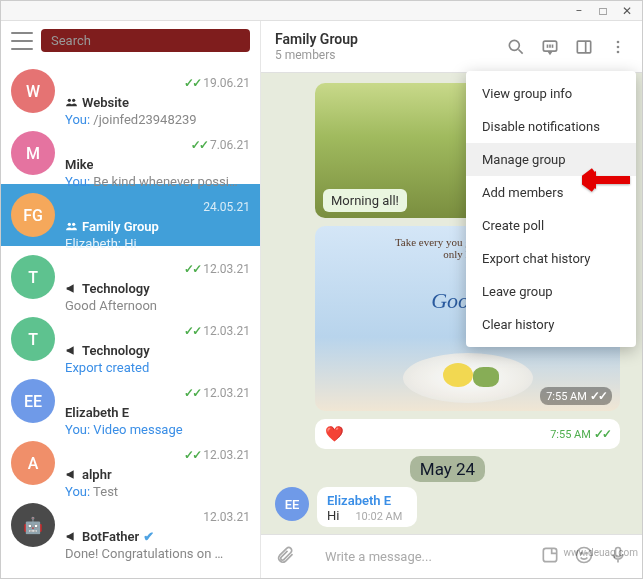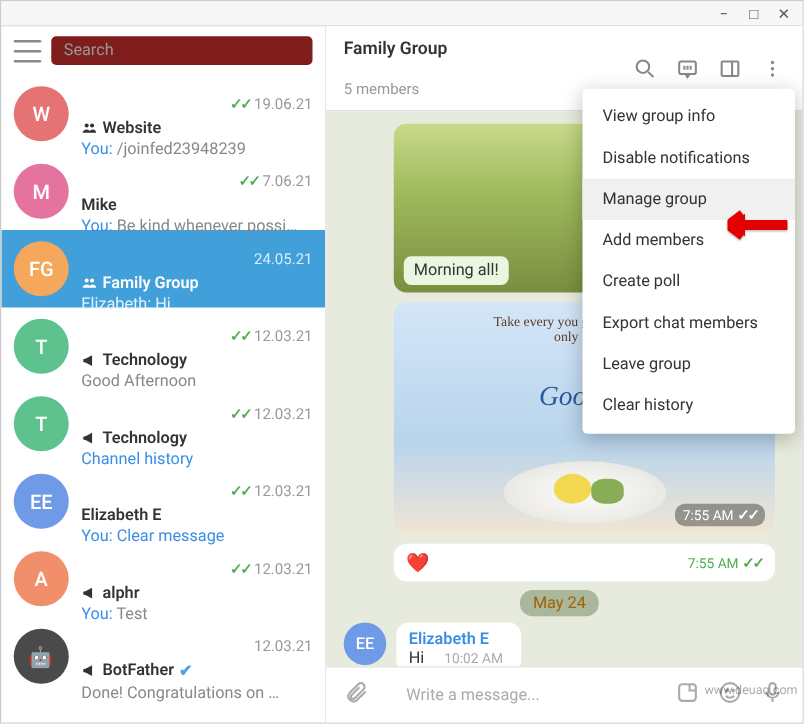--- a/index.html
+++ b/index.html
@@ -28,36 +28,36 @@
   .chat-item.selected .chat-preview { color: #e6f2fa; }
   .you { color: #3a8ee6; }
   .chat-item.selected .you { color: #e6f2fa; }
   .icon-sm { width: 13px; height: 13px; display: inline-block; }
   .verified { color: #4fa3e3; }
 
   .main { flex: 1; display: flex; flex-direction: column; background: #e7ebdd; position: relative; }
   .header { background: #fff; padding: 10px 14px; display: flex; align-items: center; border-bottom: 1px solid #e0e0e0; }
   .header-info { flex: 1; }
   .header-title { font-weight: 600; font-size: 14px; }
-  .header-sub { font-size: 12px; color: #999; margin-top: 17px; }
+  .header-sub { font-size: 12px; color: #999; margin-top: 1px; }
   .header-icons { display: flex; gap: 14px; align-items: center; color: #888; }
   .header-icons .hi { width: 20px; height: 20px; display: flex; align-items: center; justify-content: center; }
 
   .messages { flex: 1; padding: 10px 22px 6px 14px; position: relative; overflow: hidden; }
   .imgmsg { background: linear-gradient(to bottom, #c8d98a 0%, #a0ba5e 40%, #7a8e3f 100%); border-radius: 10px; height: 135px; position: relative; margin-left: 40px; margin-bottom: 8px; overflow: hidden; }
   .imgmsg.second { background: linear-gradient(to bottom, #d4e6f7 0%, #b8d4ec 60%, #f0e6d4 100%); height: 185px; }
   .caption { position: absolute; bottom: 6px; left: 8px; background: #eaf6e0; padding: 4px 8px; border-radius: 6px; font-size: 13px; }
   .img-time { position: absolute; bottom: 6px; right: 8px; background: rgba(0,0,0,0.35); color: #fff; padding: 2px 6px; border-radius: 8px; font-size: 11px; display: flex; gap: 3px; align-items: center; }
   .good-m { position: absolute; left: 50%; top: 62px; transform: translateX(-50%); font-family: Georgia, serif; font-style: italic; color: #2a5a9e; font-size: 22px; }
   .quote-text { position: absolute; top: 10px; left: 50%; transform: translateX(-50%); text-align: center; font-size: 11px; color: #5a3c2a; font-family: Georgia, serif; width: 150px; }
   .reaction-bar { display: flex; justify-content: space-between; align-items: center; background: #fff; border-radius: 10px; padding: 6px 10px; margin-left: 40px; margin-bottom: 10px; }
   .heart { font-size: 15px; }
   .rb-time { font-size: 11px; color: #4fae4e; display: flex; gap: 3px; align-items: center; }
   .date-sep { text-align: center; margin: 4px 0 8px; }
-  .date-sep span { background: rgba(120,140,100,0.55); color: #a16207; padding: 3px 10px; border-radius: 10px; font-size: 13px; }
+  .date-sep span { background: rgba(120,140,100,0.55); color: #0f172a; padding: 3px 10px; border-radius: 10px; font-size: 17px; }
   .own-msg { display: flex; gap: 8px; margin-bottom: 4px; }
   .bubble { background: #fff; border-radius: 10px; padding: 6px 10px 4px 10px; min-width: 100px; }
   .sender { color: #3a8ee6; font-weight: 600; font-size: 13px; }
   .msg-text { font-size: 13px; display: flex; gap: 16px; align-items: baseline; }
   .msg-time-inline { font-size: 11px; color: #aaa; }
 
   .composer { background: #fff; border-top: 1px solid #e0e0e0; padding: 10px 14px; display: flex; align-items: center; gap: 14px; color: #aaa; }
   .composer-input { flex: 1; font-size: 13px; color: #aaa; margin-left: 16px; }
 
   .dropdown { position: absolute; top: 50px; right: 6px; background: #fff; border-radius: 4px; box-shadow: 0 4px 16px rgba(0,0,0,0.25); padding: 6px 0; z-index: 50; width: 170px; }
@@ -159,33 +159,33 @@
             <div class="chat-body">
               <div class="chat-line1">
                 <div class="chat-name">
                   <svg class="icon-sm" viewBox="0 0 24 24" fill="currentColor">
                     <path d="M3 10v4l4 1 9 5V4l-9 5-4 1z"></path>
                   </svg>
                   <span>Technology</span>
                 </div>
                 <div class="chat-time"><span class="checks">✓✓</span> 12.03.21</div>
               </div>
-              <div class="chat-preview"><span style="color:#3a8ee6">Channel history</span></div>
+              <div class="chat-preview"><span style="color:#3a8ee6">Export created</span></div>
             </div>
           </div>
           <div class="chat-item">
             <div class="avatar" style="background: rgb(111, 154, 232);">EE</div>
             <div class="chat-body">
               <div class="chat-line1">
                 <div class="chat-name">
                   <span>Elizabeth E</span>
                 </div>
                 <div class="chat-time"><span class="checks">✓✓</span> 12.03.21</div>
               </div>
-              <div class="chat-preview"><span class="you">You: </span><span style="color:#3a8ee6">Clear message</span></div>
+              <div class="chat-preview"><span class="you">You: </span><span style="color:#3a8ee6">Video message</span></div>
             </div>
           </div>
           <div class="chat-item">
             <div class="avatar" style="background: rgb(240, 143, 106);">A</div>
             <div class="chat-body">
               <div class="chat-line1">
                 <div class="chat-name">
                   <svg class="icon-sm" viewBox="0 0 24 24" fill="currentColor">
                     <path d="M3 10v4l4 1 9 5V4l-9 5-4 1z"></path>
                   </svg>
@@ -312,21 +312,21 @@
               <path d="M6 11a6 6 0 0012 0M12 17v4"></path>
             </svg></div>
       </div>
 
       <div class="dropdown" id="dropdown">
           <div class="dropdown-item">View group info</div>
           <div class="dropdown-item">Disable notifications</div>
           <div class="dropdown-item hot">Manage group</div>
           <div class="dropdown-item">Add members</div>
           <div class="dropdown-item">Create poll</div>
-          <div class="dropdown-item">Export chat members</div>
+          <div class="dropdown-item">Export chat history</div>
           <div class="dropdown-item">Leave group</div>
           <div class="dropdown-item">Clear history</div>
         </div>
       <div class="arrow">
         <svg width="48" height="24" viewBox="0 0 48 24">
             <path d="M48 12 L12 12 M12 12 L0 12 L12 3 M0 12 L12 21" fill="none" stroke="#e30000" stroke-width="7" stroke-linejoin="miter"></path>
             <path d="M0 12 L14 3 L14 21 Z" fill="#e30000"></path>
             <rect x="12" y="8" width="36" height="8" fill="#e30000"></rect>
           </svg>
       </div>

